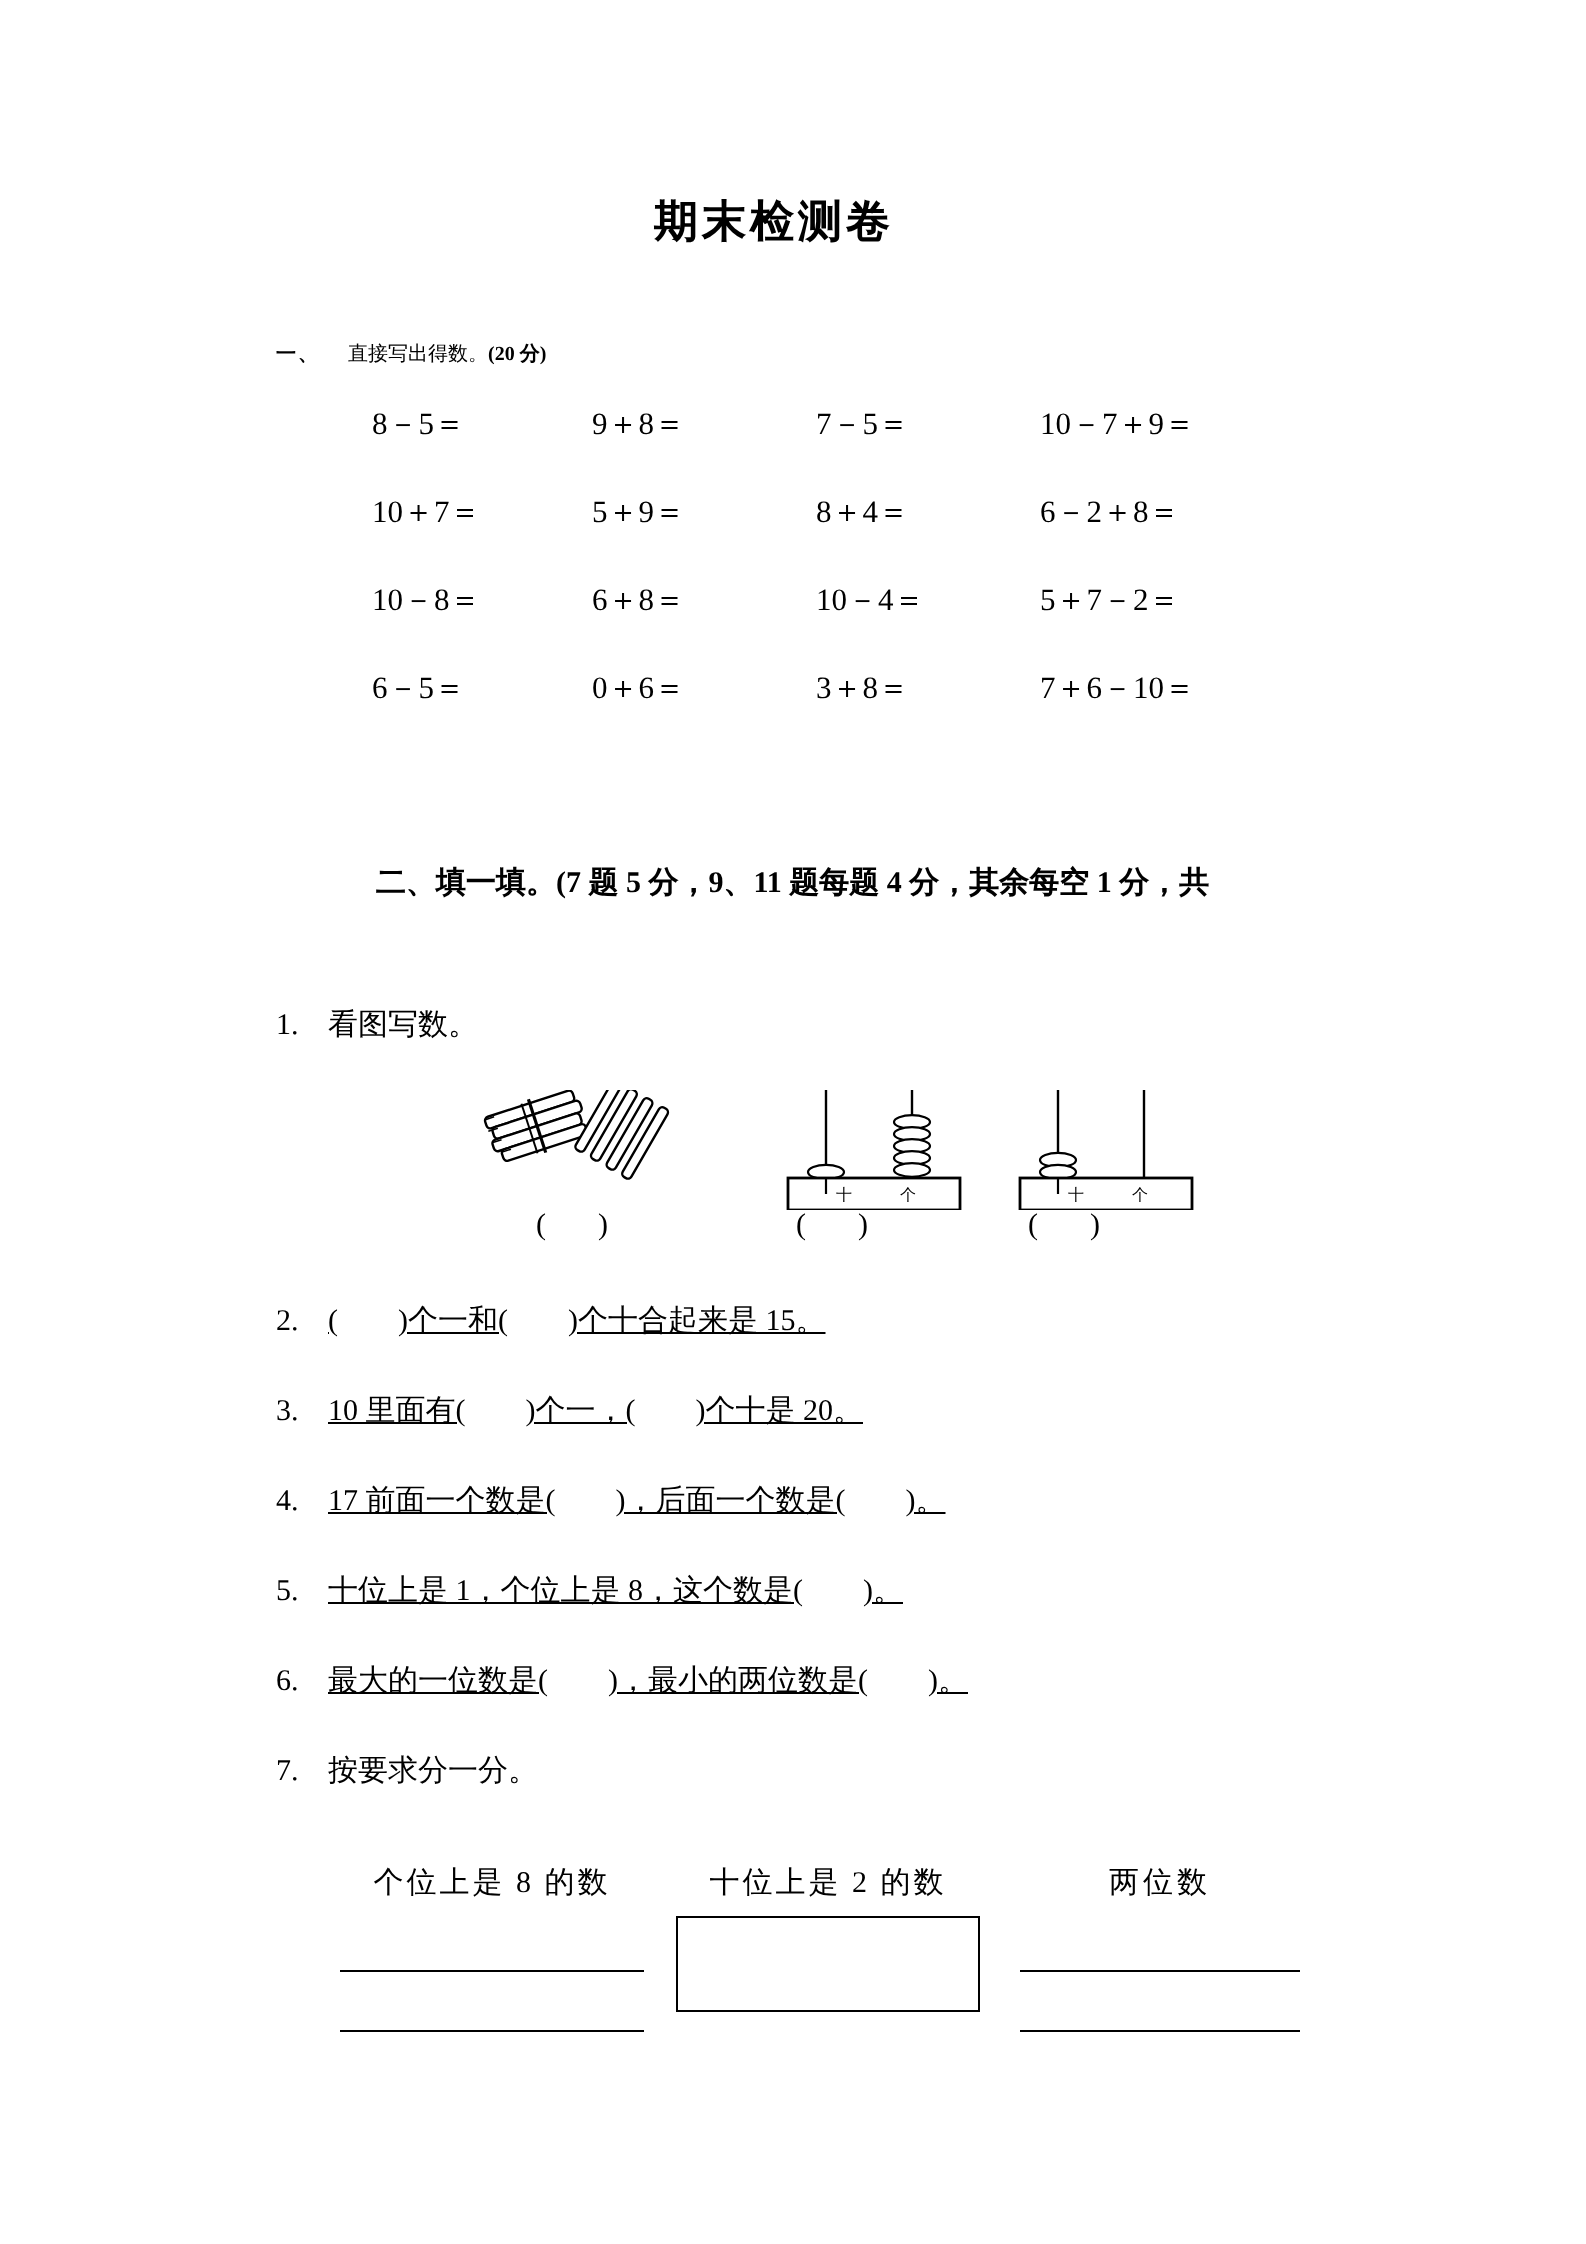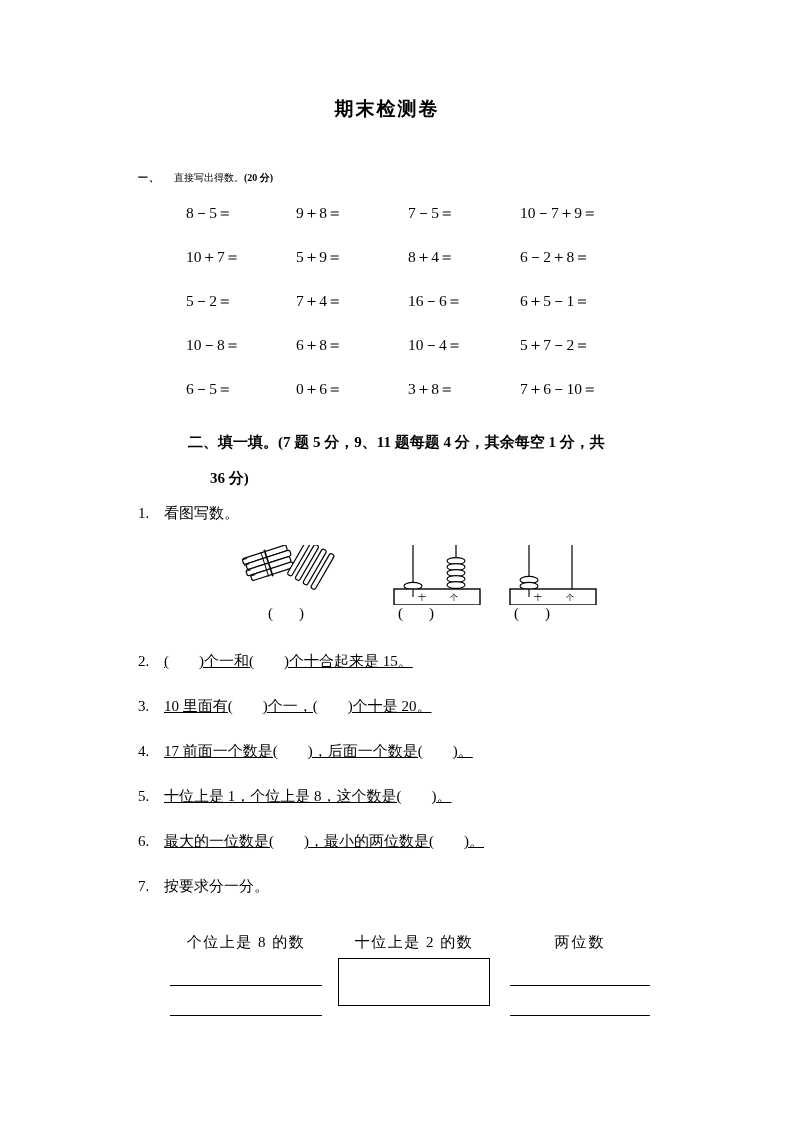--- a/index.html
+++ b/index.html
@@ -23,21 +23,21 @@
     height: 1122px;
   }
 
   
   .doc-title {
     position: absolute;
     left: 0;
     top: 96px;
     width: 774px;
     text-align: center;
-    font-size: 19px;
+    font-size: 22px;
     font-weight: bold;
     letter-spacing: 2px;
     font-family: "DejaVu Sans", "Liberation Sans", sans-serif;
   }
 
   
   .sec-head {
     position: absolute;
     font-size: 10px;
     font-weight: bold;
@@ -193,42 +193,35 @@
       <div class="calc-cell c2">7－5＝</div>
       <div class="calc-cell c3">10－7＋9＝</div>
     </div>
     <div class="calc-row">
       <div class="calc-cell c0">10＋7＝</div>
       <div class="calc-cell c1">5＋9＝</div>
       <div class="calc-cell c2">8＋4＝</div>
       <div class="calc-cell c3">6－2＋8＝</div>
     </div>
     <div class="calc-row">
-      <div class="calc-cell c0">5－2＝</div>
-      <div class="calc-cell c1">7＋4＝</div>
-      <div class="calc-cell c2">16－6＝</div>
-      <div class="calc-cell c3">6＋5－1＝</div>
-    </div>
-    <div class="calc-row">
       <div class="calc-cell c0">10－8＝</div>
       <div class="calc-cell c1">6＋8＝</div>
       <div class="calc-cell c2">10－4＝</div>
       <div class="calc-cell c3">5＋7－2＝</div>
     </div>
     <div class="calc-row">
       <div class="calc-cell c0">6－5＝</div>
       <div class="calc-cell c1">0＋6＝</div>
       <div class="calc-cell c2">3＋8＝</div>
       <div class="calc-cell c3">7＋6－10＝</div>
     </div>
   </div>
 
   <div class="sec-head" id="sec2-head">
     <span>二、填一填。(7 题 5 分，9、11 题每题 4 分，其余每空 1 分，共</span>
-    <span class="l2">36 分)</span>
   </div>
 
   <div class="q" id="q1">
     <span class="qn">1.</span><span>看图写数。</span>
   </div>
 
   <div class="fig-row">
 
     <div class="fig-item" id="fig-sticks">
       <svg width="120" height="60" viewBox="0 0 120 60" aria-hidden="true">

